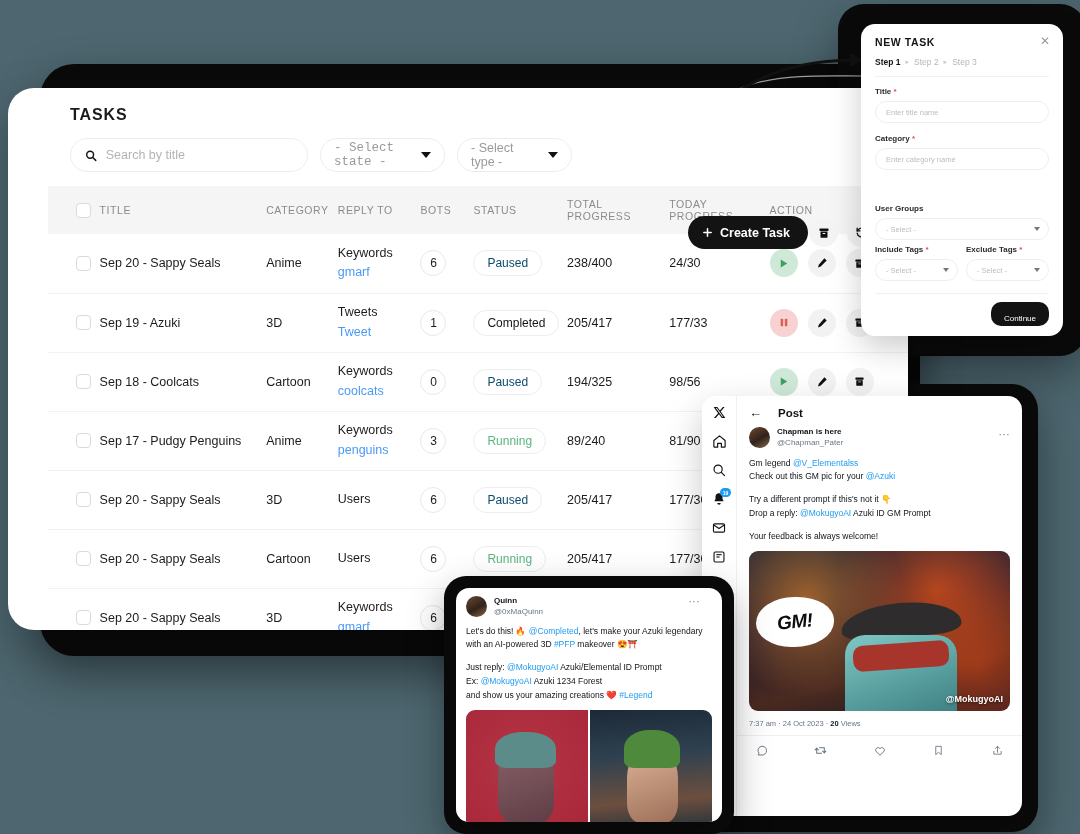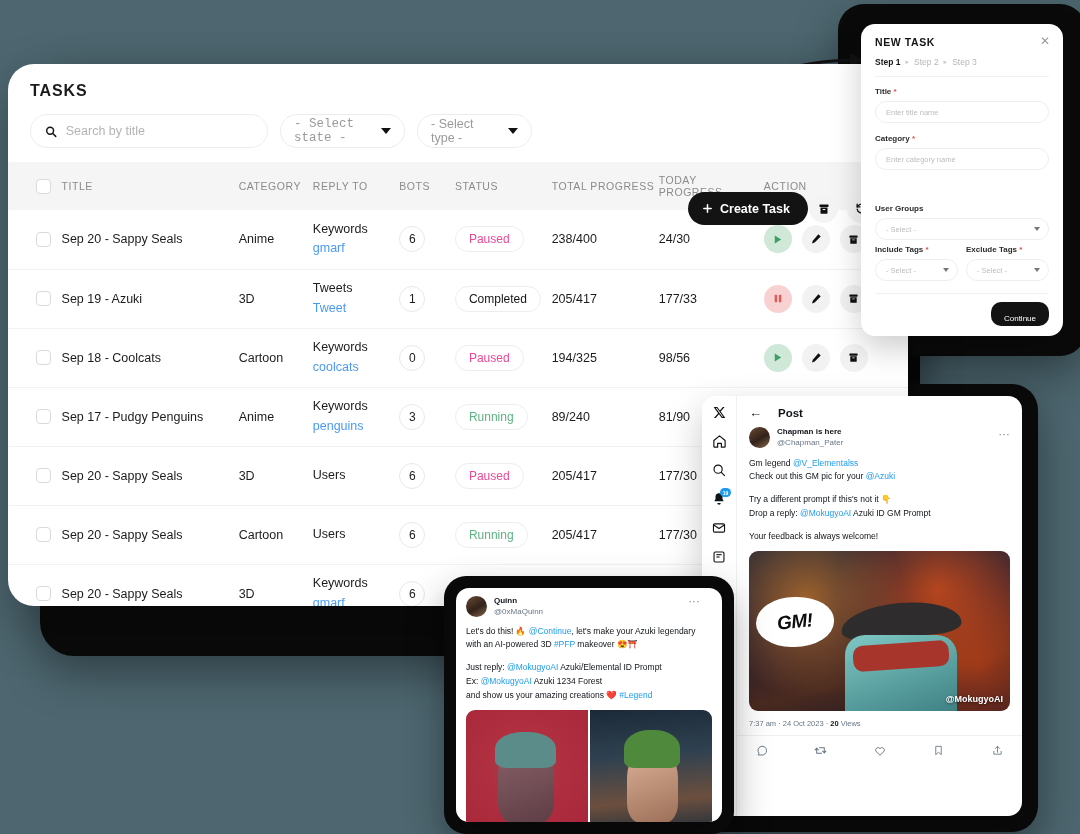--- a/index.html
+++ b/index.html
@@ -16,24 +16,25 @@
   .bezel {
     position: absolute; background: #0a0a0a; border-radius: 34px;
     box-shadow: 0 18px 44px rgba(0,0,0,.34);
   }
   #bezel-tasks   { left: 40px;  top: 64px;  width: 880px; height: 592px; }
   #bezel-modal   { left: 838px; top: 4px;   width: 248px; height: 352px; border-radius: 26px; }
   #bezel-xpost   { left: 686px; top: 384px; width: 352px; height: 448px; border-radius: 26px; }
 
   
   #tasks-card {
-    position: absolute; left: 8px; top: 64px; width: 900px; height: 542px;
+    position: absolute; left: 8px; top: 88px; width: 900px; height: 542px;
     background: #fff; border-radius: 26px;
     box-shadow: 0 22px 52px rgba(0,0,0,.26);
     overflow: hidden;
+    padding-left: 40px;
   }
   #tasks-title {
     font-size: 16px; font-weight: 700; letter-spacing: .9px;
     color: #1b1b1b; padding: 18px 0 0 22px;
   }
 
   
   #filter-bar { display: flex; align-items: center; gap: 12px; padding: 14px 22px 0 22px; }
   .pill-input {
     height: 34px; border: 1px solid #ececec; border-radius: 18px;
@@ -94,21 +95,21 @@
   .reply-link { font-size: 12.5px; color: #4a9af5; line-height: 1.55; }
   .bots-bubble {
     width: 26px; height: 26px; border-radius: 50%; border: 1px solid #e8e8e8;
     display: flex; align-items: center; justify-content: center; font-size: 12px; color: #1c1c1c;
   }
   .status-badge {
     display: inline-flex; align-items: center; justify-content: center;
     height: 26px; padding: 0 13px; border-radius: 13px;
     border: 1px solid #ededed; font-size: 12px; background: #fff;
   }
-  .st-paused    { color: #ec4899; }
+  .st-paused    { color: #0c4a6e; }
   .st-running   { color: #5bb480; }
   .st-completed { color: #151515; }
 
   .act-wrap { display: flex; align-items: center; gap: 10px; }
   .act-btn { width: 28px; height: 28px; border-radius: 50%; border: 0; cursor: pointer;
              display: flex; align-items: center; justify-content: center; background: #f2f2f2; }
   .act-play  { background: #cfe8d8; }
   .act-pause { background: #f8d2d2; }
 
   
@@ -793,21 +794,21 @@
       <div class="avatar-img"></div>
       <div>
         <div id="quinn-name">Quinn</div>
         <div id="quinn-handle">@0xMaQuinn</div>
       </div>
       <span class="dots-menu" style="top:0">···</span>
     </div>
 
     <div id="quinn-body">
       <div>
-        <span>Let's do this! 🔥 </span><span class="x-link">@Continue</span><span>, let's make your Azuki legendary with an AI-powered 3D </span><span class="x-link">#PFP</span><span> makeover 😍⛩️</span>
+        <span>Let's do this! 🔥 </span><span class="x-link">@Completed</span><span>, let's make your Azuki legendary with an AI-powered 3D </span><span class="x-link">#PFP</span><span> makeover 😍⛩️</span>
       </div>
       <div style="height:9px"></div>
       <div>
         <span>Just reply: </span><span class="x-link">@MokugyoAI</span><span> Azuki/Elemental ID Prompt</span>
       </div>
       <div>
         <span>Ex: </span><span class="x-link">@MokugyoAI</span><span> Azuki 1234 Forest</span>
       </div>
       <div>
         <span>and show us your amazing creations ❤️ </span><span class="x-link">#Legend</span>

